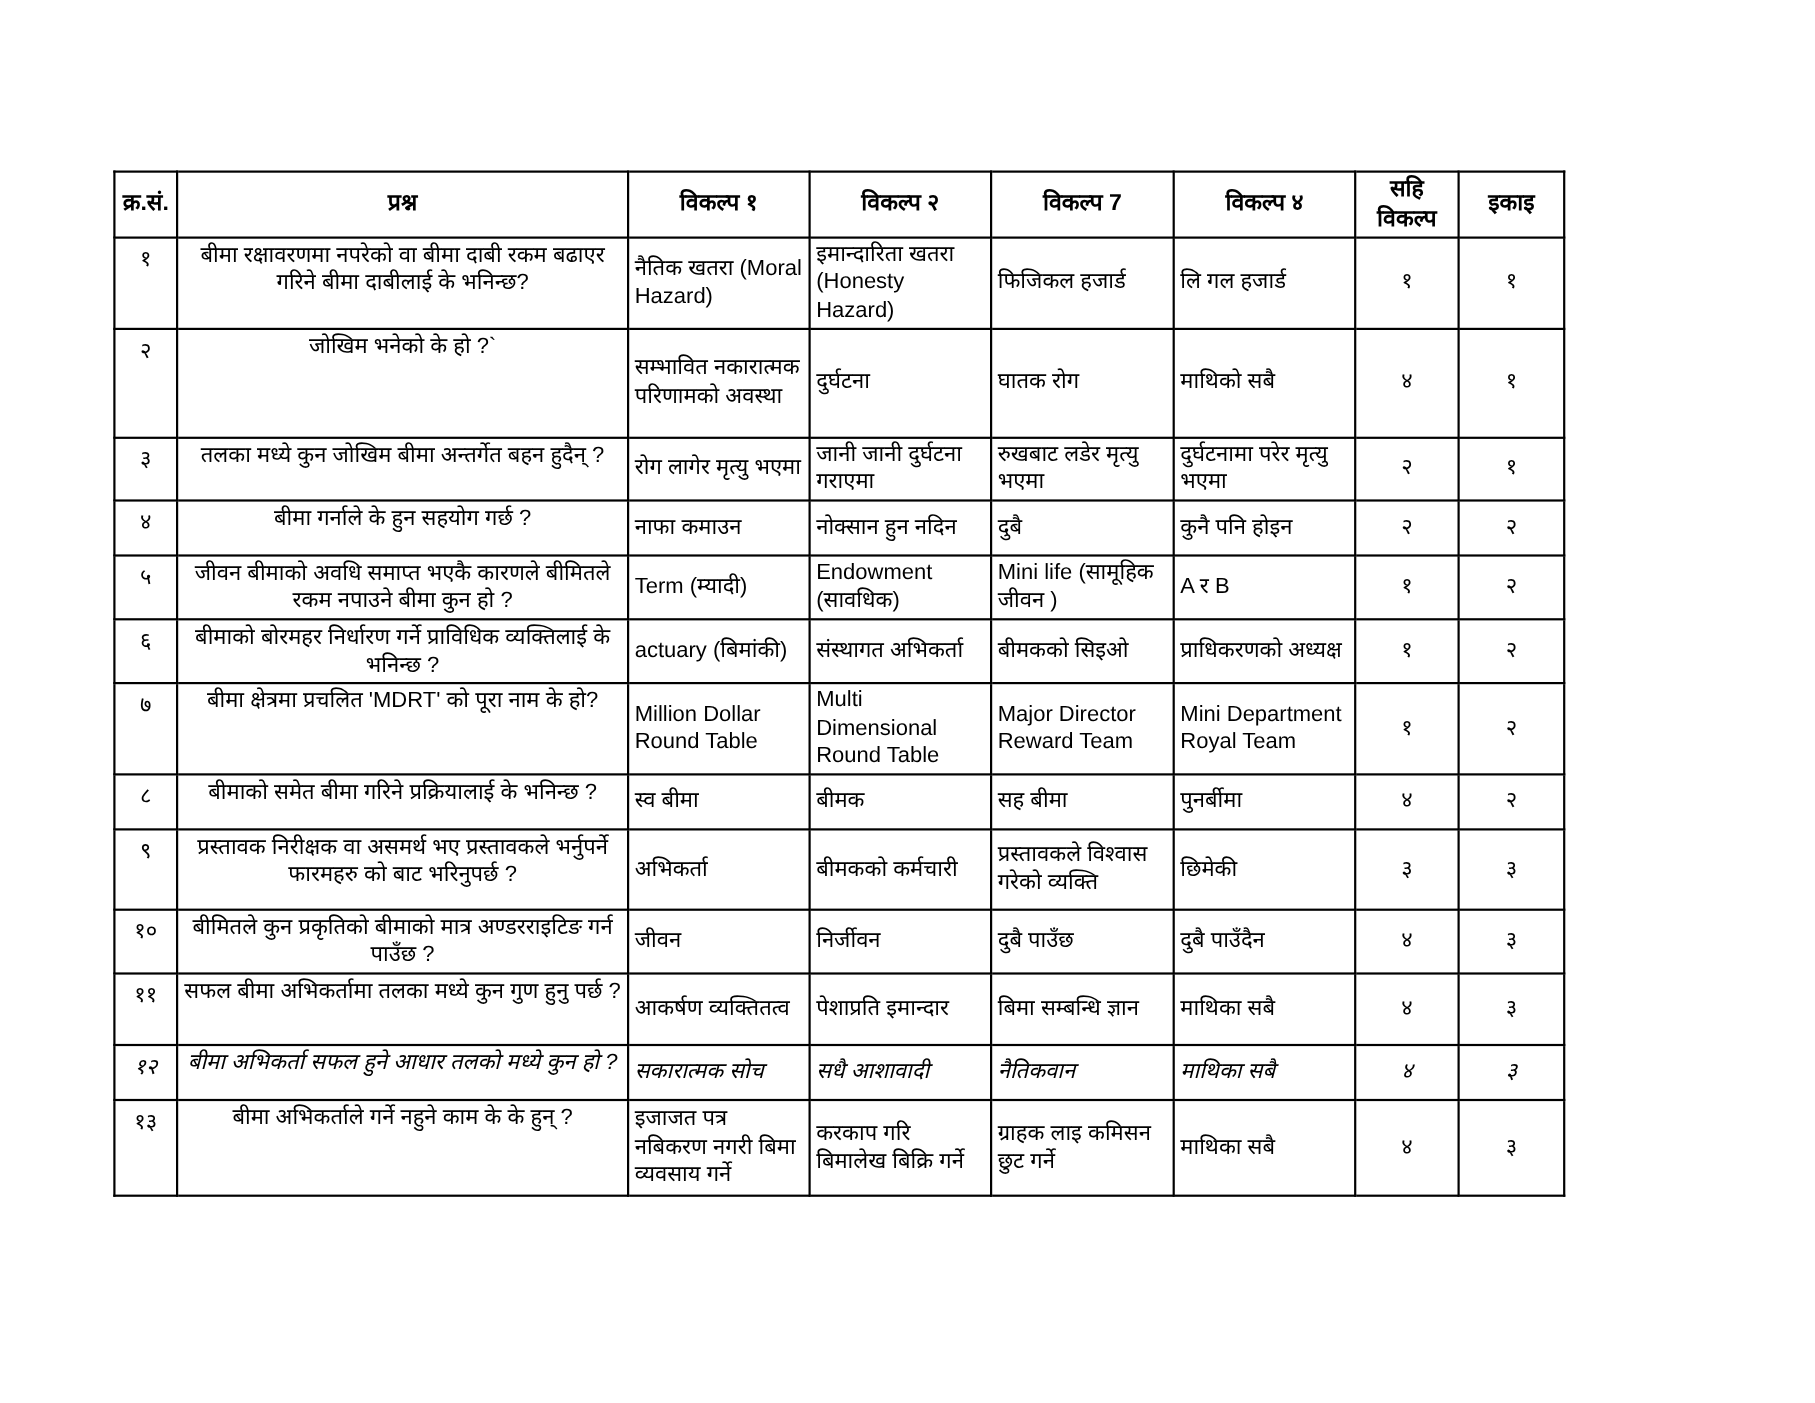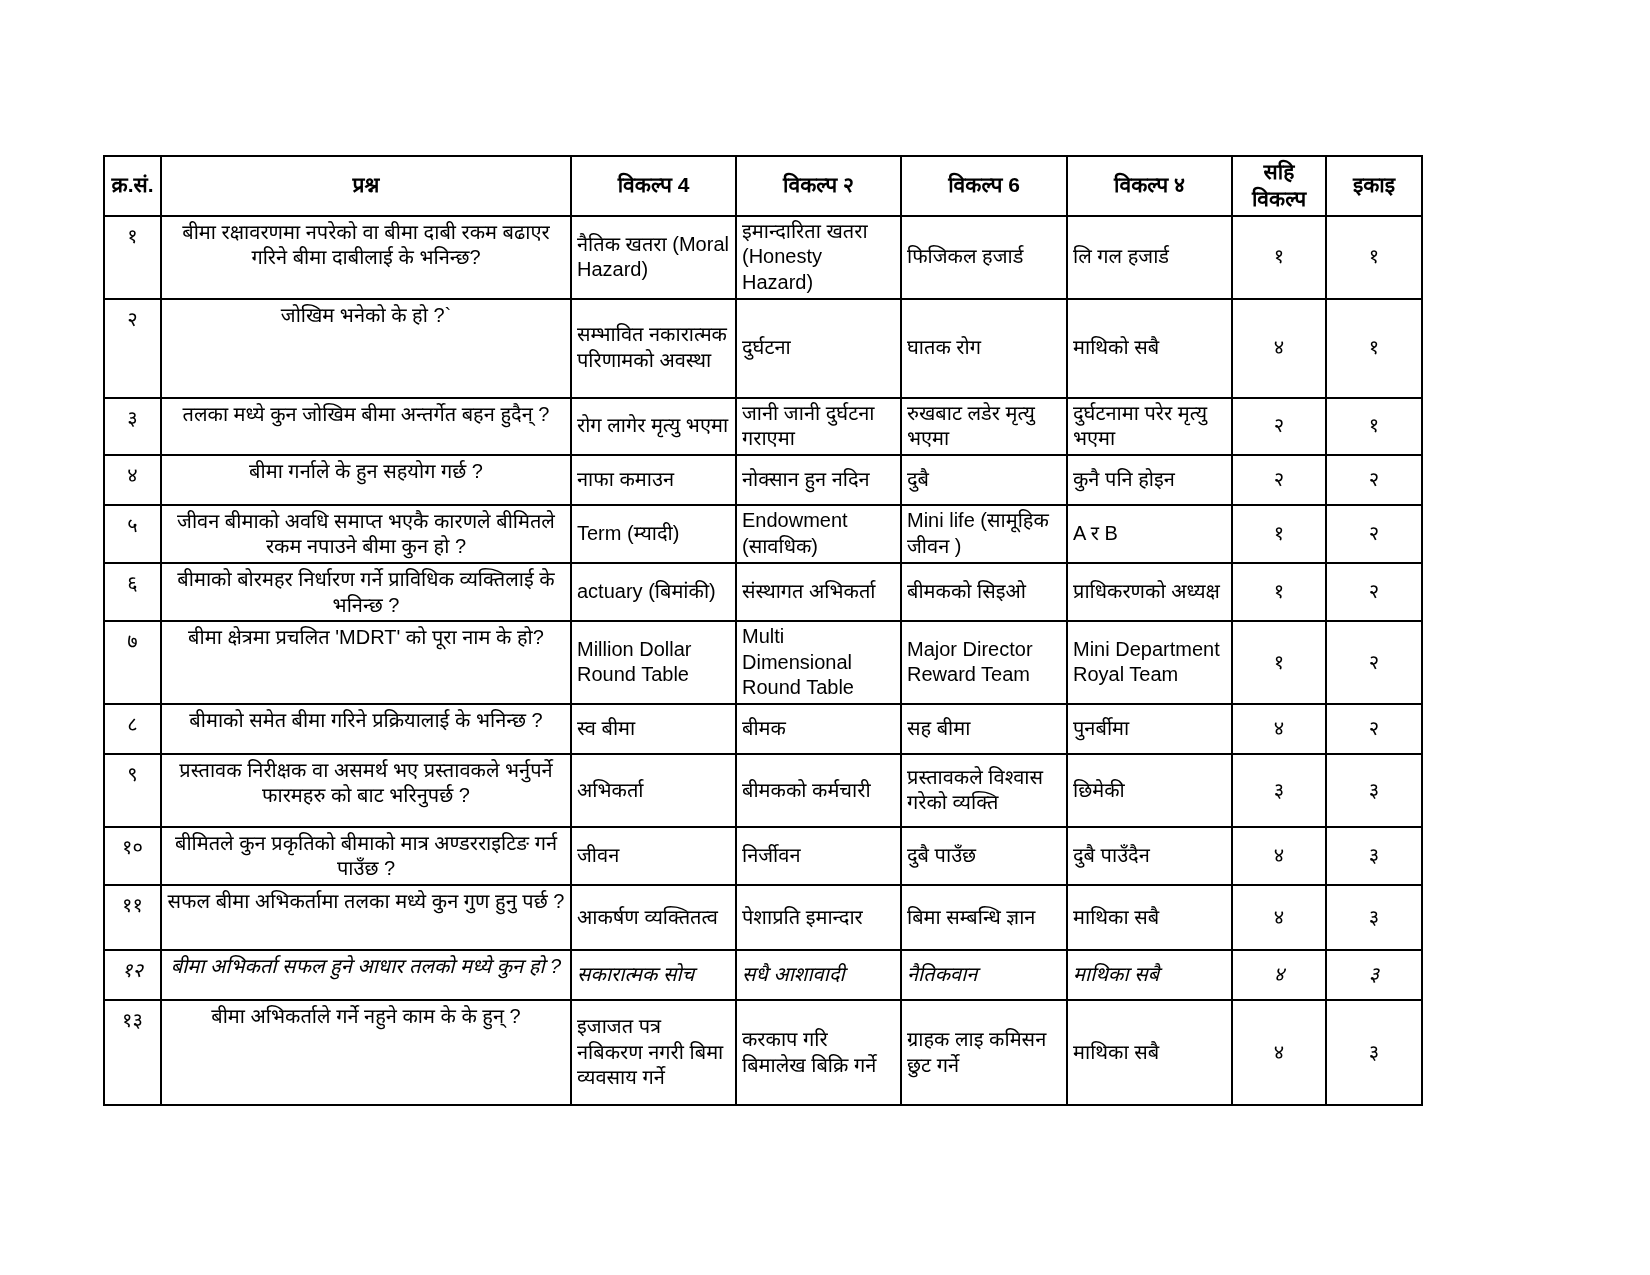--- a/index.html
+++ b/index.html
@@ -72,23 +72,23 @@
       <col style="width:165px">
       <col style="width:166px">
       <col style="width:165px">
       <col style="width:94px">
       <col style="width:96px">
     </colgroup>
     <thead>
       <tr>
         <th>क्र.सं.</th>
         <th>प्रश्न</th>
-        <th>विकल्प 4</th>
+        <th>विकल्प १</th>
         <th>विकल्प २</th>
-        <th>विकल्प 6</th>
+        <th>विकल्प 7</th>
         <th>विकल्प ४</th>
         <th>सहि विकल्प</th>
         <th>इकाइ</th>
       </tr>
     </thead>
     <tbody>
         <tr style="height: 81px;">
     <td class="sn">१</td>
     <td class="question">बीमा रक्षावरणमा नपरेको वा बीमा दाबी रकम बढाएर गरिने बीमा दाबीलाई के भनिन्छ?</td>
     <td class="opt">नैतिक खतरा (Moral Hazard)</td>
@@ -201,21 +201,21 @@
         <tr style="height: 50px; font-style: italic;">
     <td class="sn">१२</td>
     <td class="question">बीमा अभिकर्ता सफल हुने आधार तलको मध्ये कुन हो ?</td>
     <td class="opt">सकारात्मक सोच</td>
     <td class="opt">सधै आशावादी</td>
     <td class="opt">नैतिकवान</td>
     <td class="opt">माथिका सबै</td>
     <td class="correct">४</td>
     <td class="unit">३</td>
   </tr>
-        <tr style="height: 105px;">
+        <tr style="height: 87px;">
     <td class="sn">१३</td>
     <td class="question">बीमा अभिकर्ताले गर्ने नहुने काम के के हुन् ?</td>
     <td class="opt">इजाजत पत्र नबिकरण नगरी बिमा व्यवसाय गर्ने</td>
     <td class="opt">करकाप गरि बिमालेख बिक्रि गर्ने</td>
     <td class="opt">ग्राहक लाइ कमिसन छुट गर्ने</td>
     <td class="opt">माथिका सबै</td>
     <td class="correct">४</td>
     <td class="unit">३</td>
   </tr>
       </tbody>

